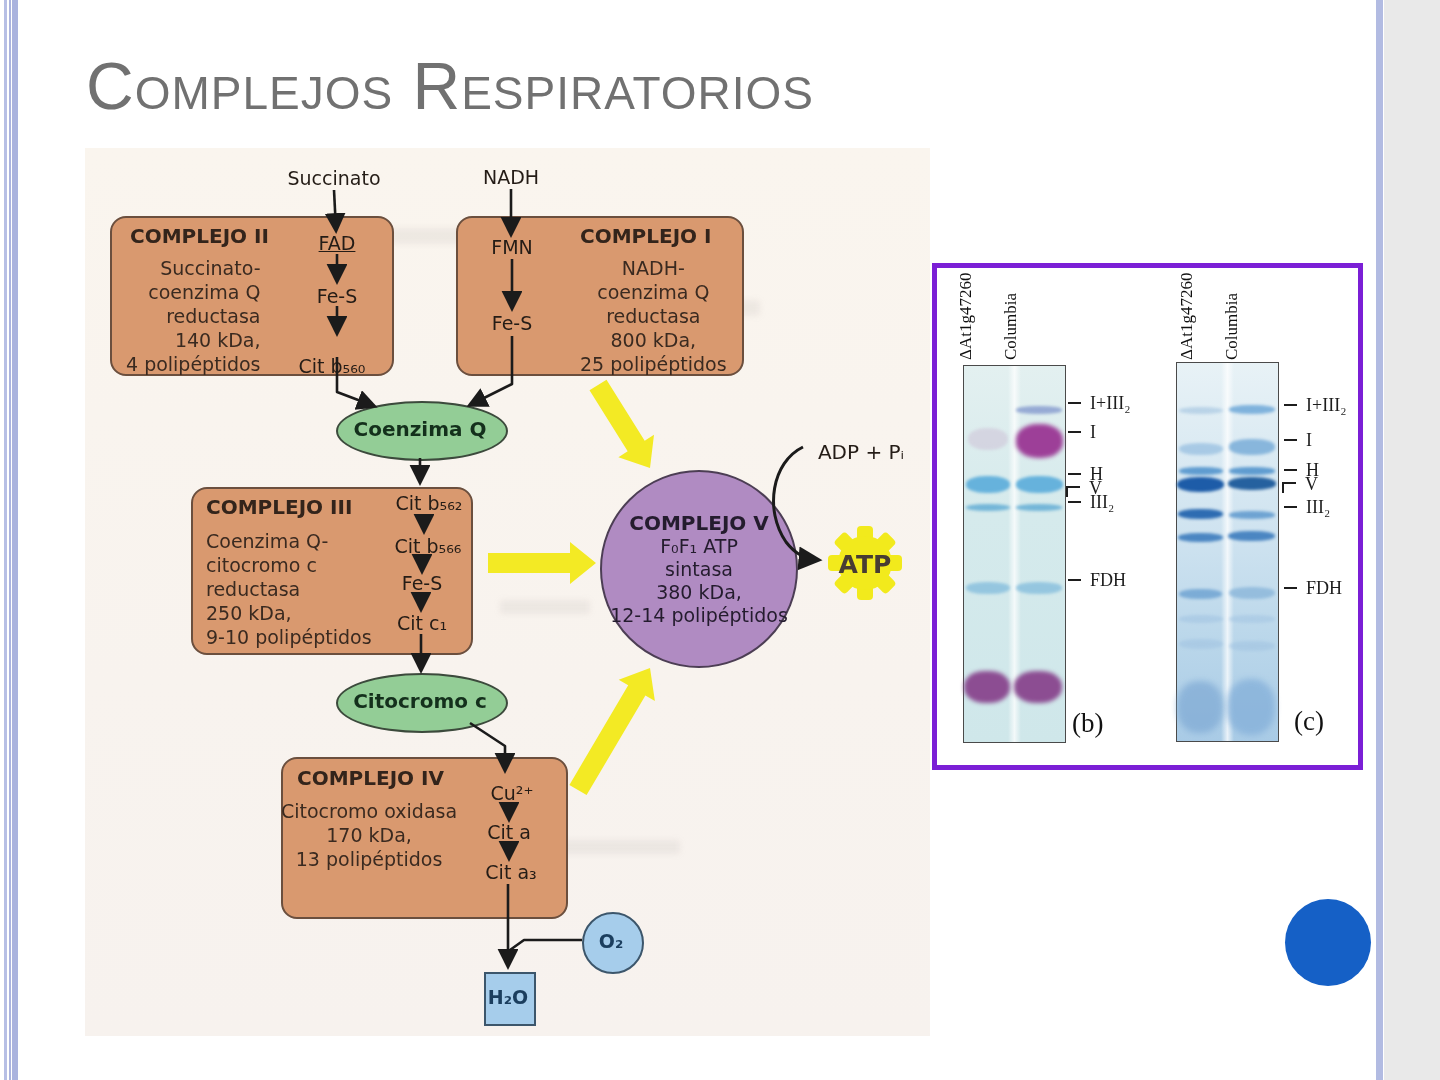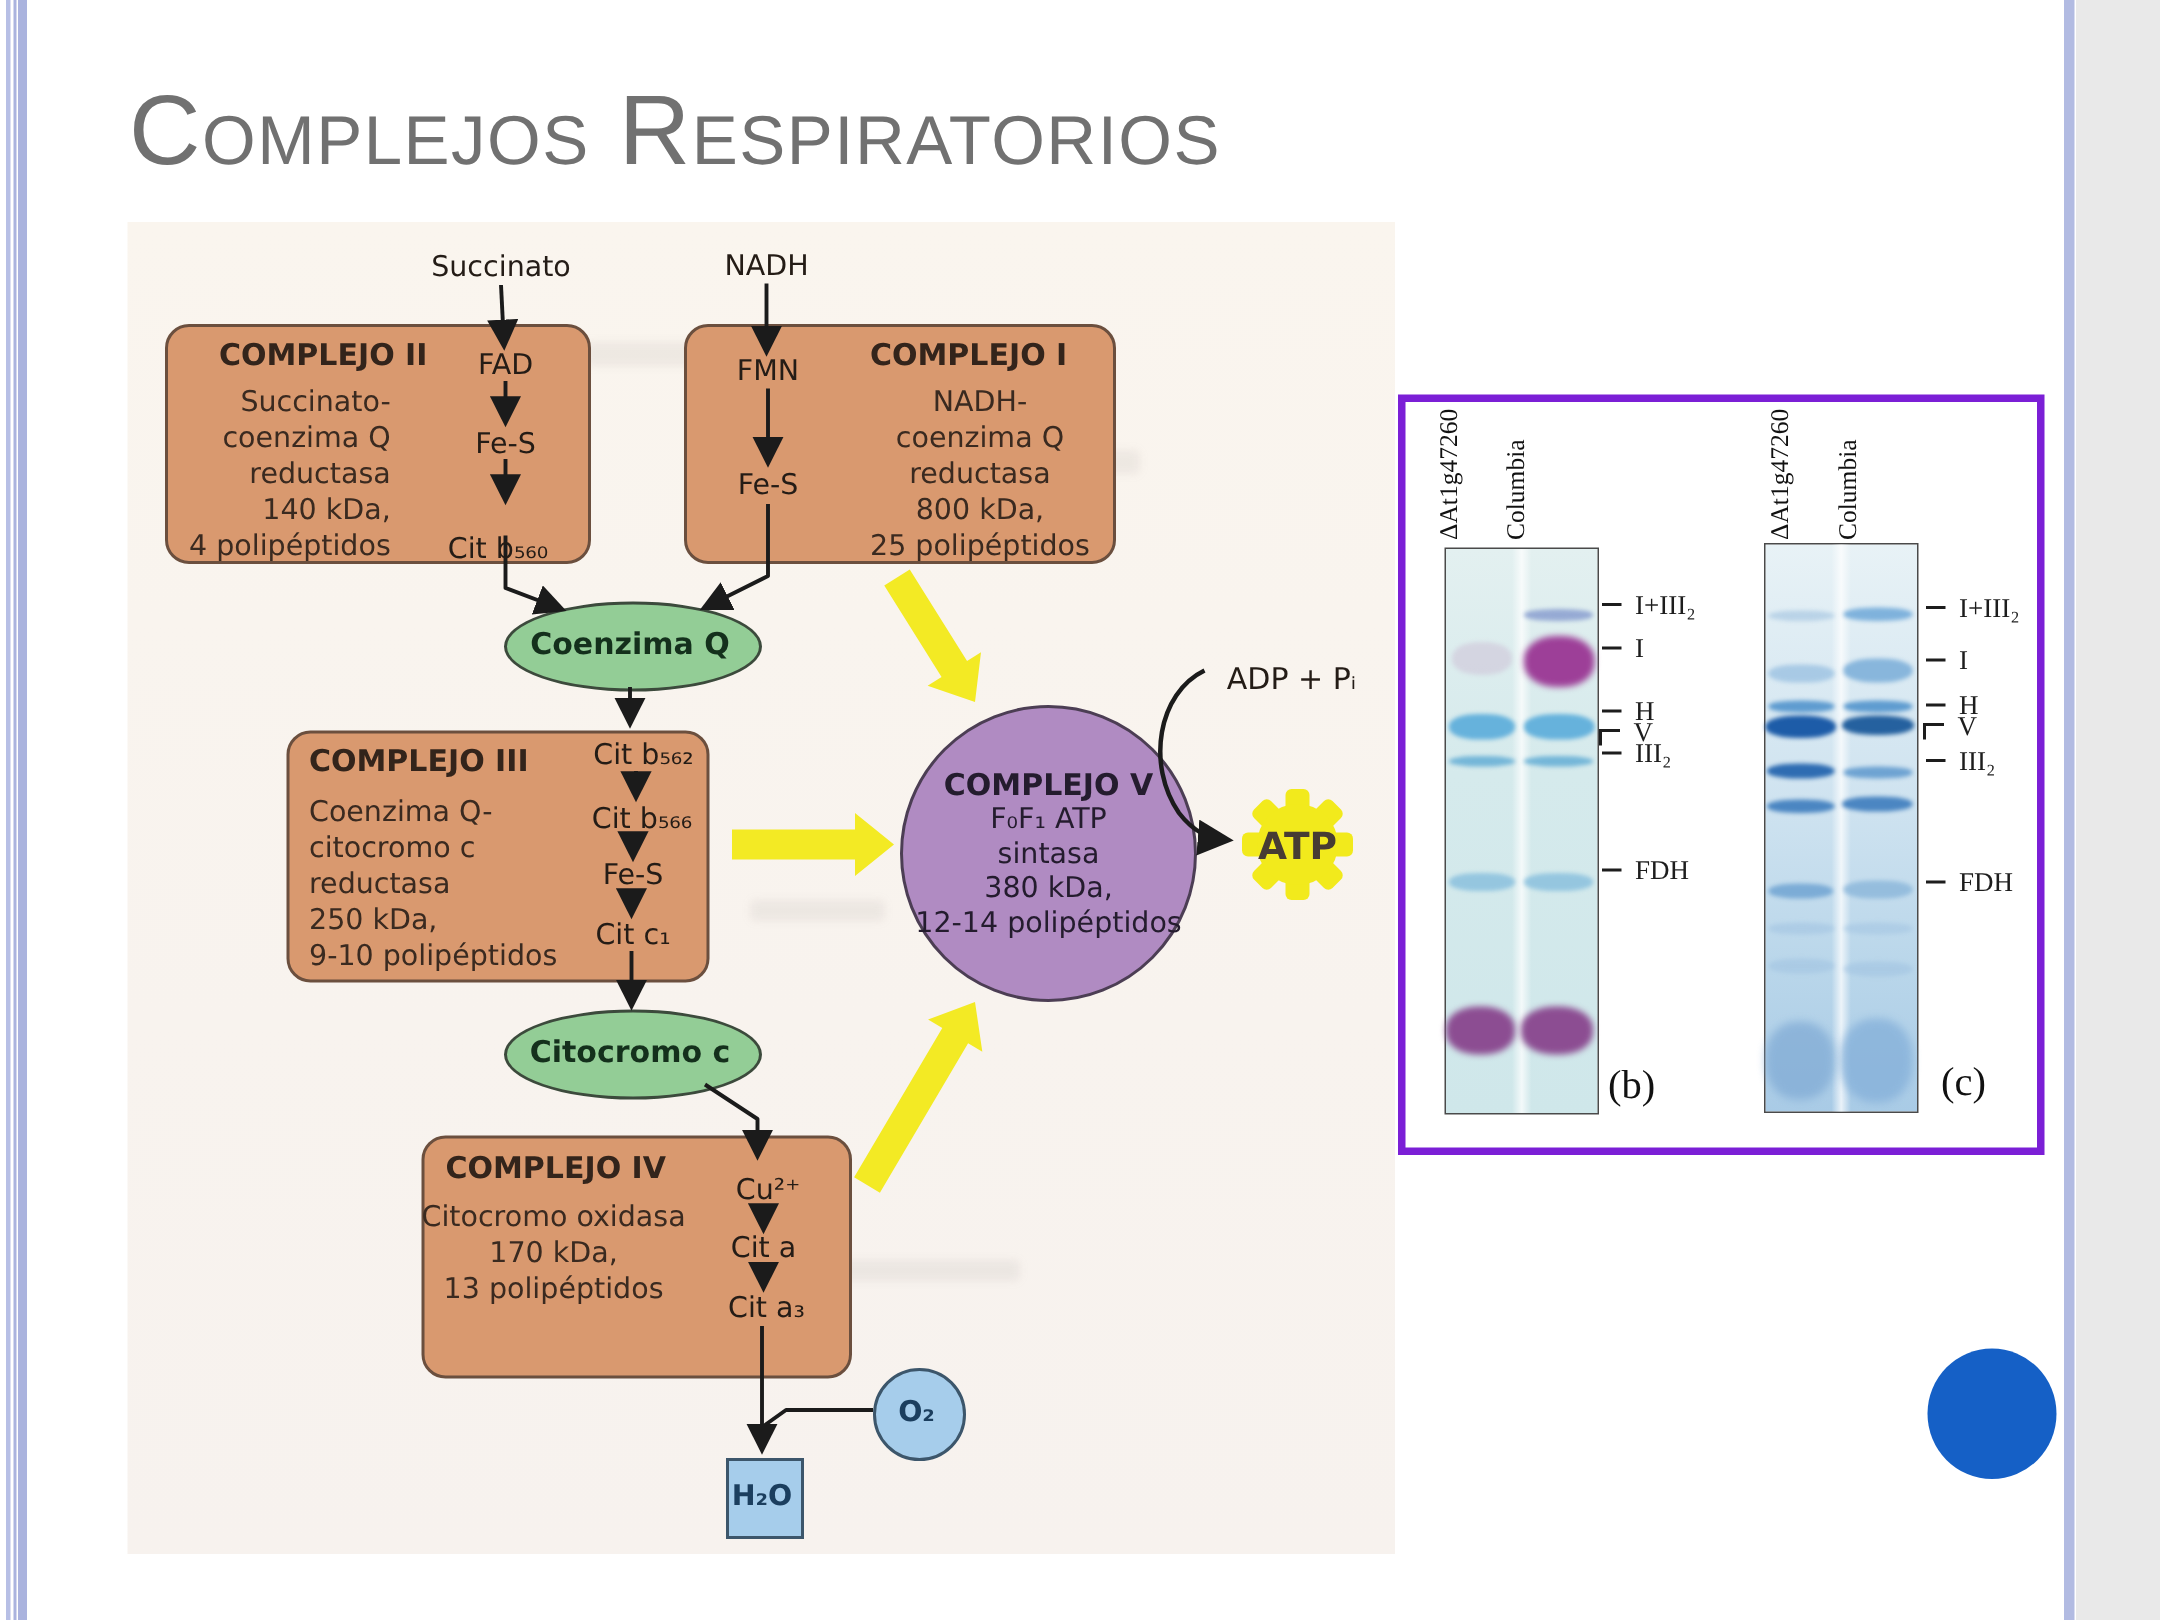--- a/index.html
+++ b/index.html
@@ -130,27 +130,27 @@
       <line x1="509" y1="842" x2="509" y2="858" marker-end="url(#ah)"></line>
       <line x1="508" y1="884" x2="508" y2="966" marker-end="url(#ah)"></line>
       <polyline points="582,940 524,940 510,950"></polyline>
       <path d="M 803,447 C 772,462 764,510 786,542 C 796,555 806,559 818,560" stroke-width="3" marker-end="url(#ah)"></path>
     </g>
   </svg>
 
   <div class="lbl" style="left:334px;top:178px;">Succinato</div>
   <div class="lbl" style="left:511px;top:177px;">NADH</div>
 
-  <div class="btitle" style="left:130px;top:224px;margin-left:16px;">COMPLEJO II</div>
+  <div class="btitle" style="left:130px;top:224px;">COMPLEJO II</div>
   <div class="bdesc" style="left:126px;top:256px;text-align:right;">Succinato-
 coenzima Q
 reductasa
 140 kDa,
 4 polipéptidos</div>
-  <div class="lbl" style="left:337px;top:243px;">FAD</div>
+  <div class="lbl" style="left:337px;top:243px;text-decoration:underline;">FAD</div>
   <div class="lbl" style="left:337px;top:296px;">Fe-S</div>
   <div class="lbl" style="left:332px;top:366px;">Cit b₅₆₀</div>
 
   <div class="btitle" style="left:580px;top:224px;">COMPLEJO I</div>
   <div class="bdesc" style="left:580px;top:256px;text-align:center;">NADH-
 coenzima Q
 reductasa
 800 kDa,
 25 polipéptidos</div>
   <div class="lbl" style="left:512px;top:247px;">FMN</div>

